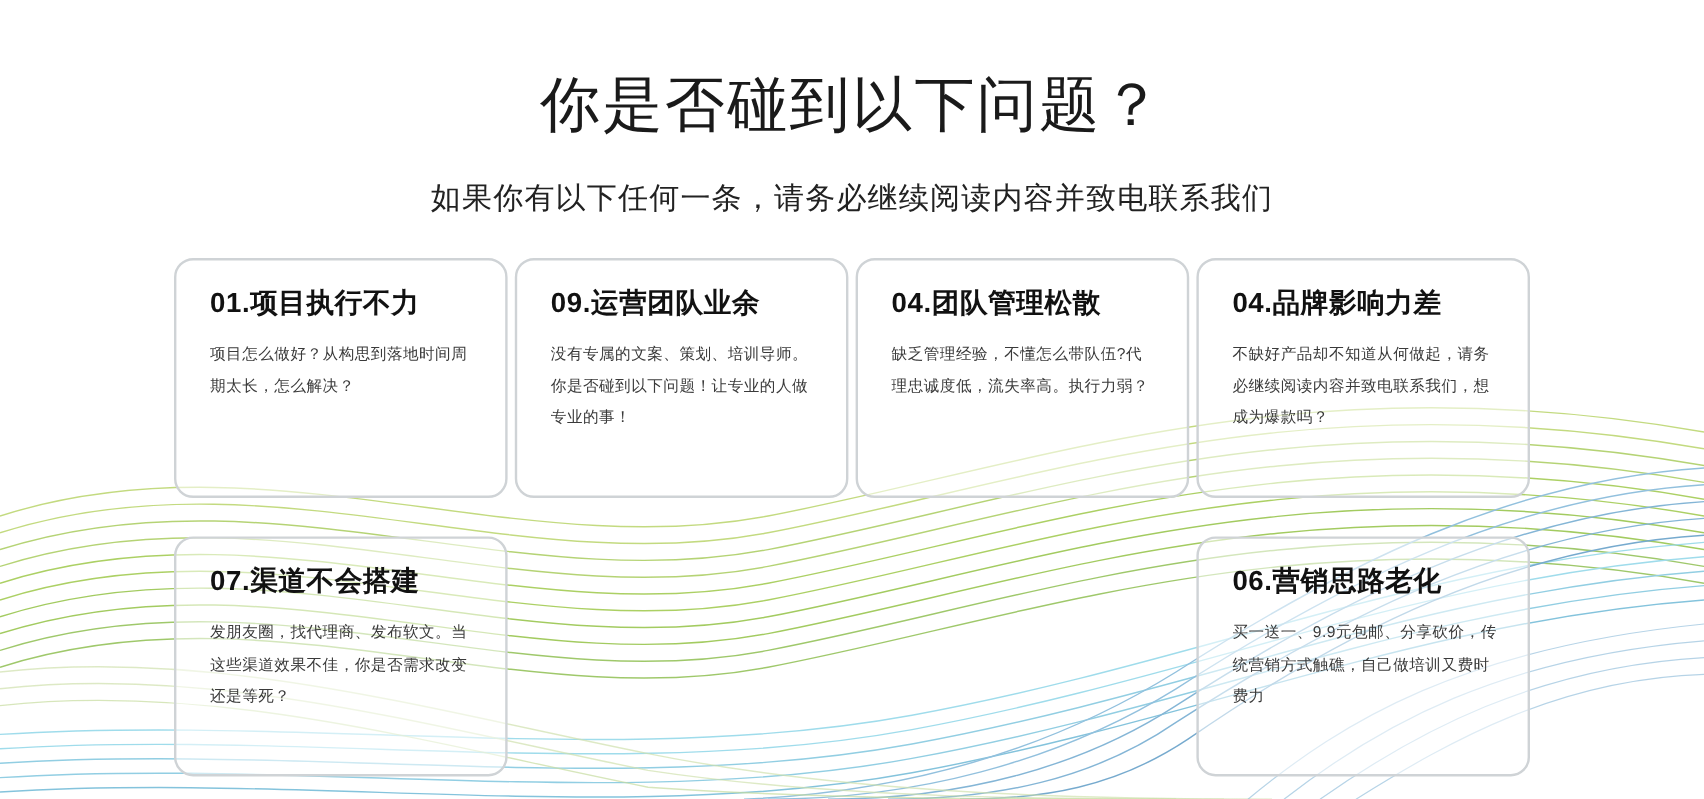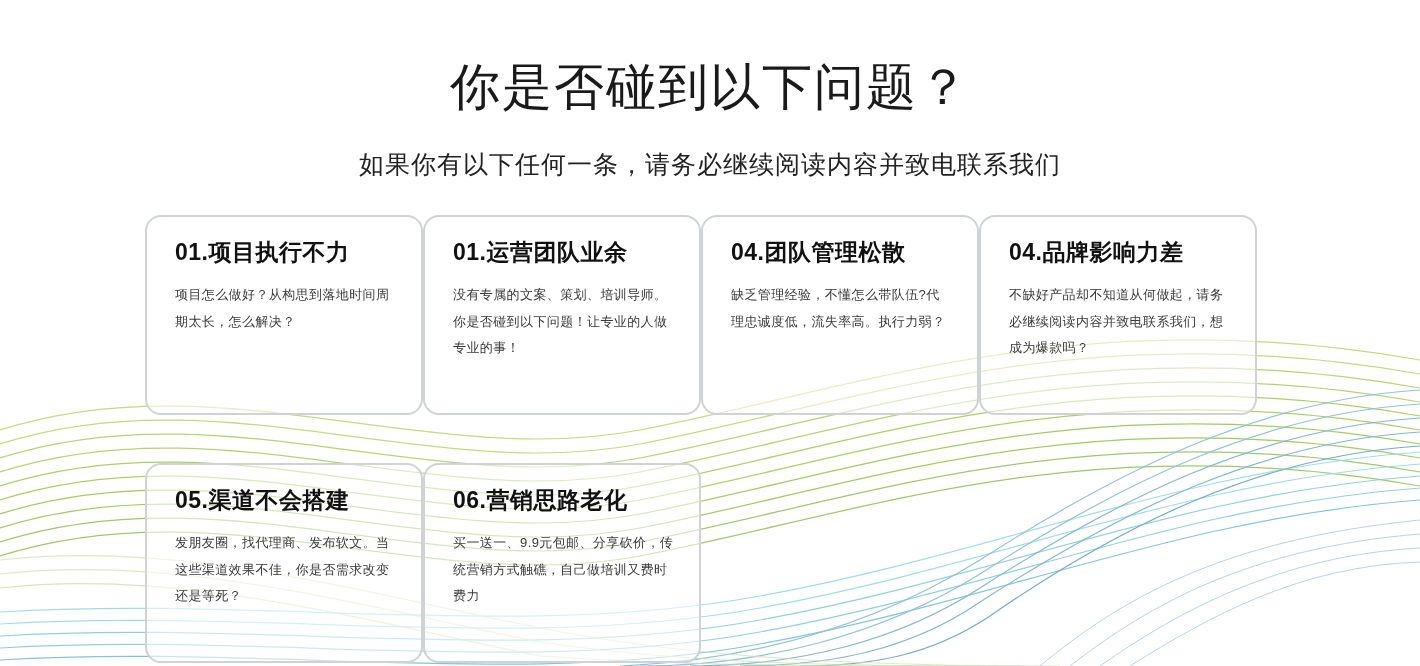--- a/index.html
+++ b/index.html
@@ -48,21 +48,22 @@
     color: #222222;
     letter-spacing: 1px;
     margin-top: 22px;
   }
   .cards {
     margin: 0 auto;
     margin-top: 34px;
     width: 1130px;
     display: flex;
     flex-wrap: wrap;
-    row-gap: 48px;
+    justify-content: space-between;
+    row-gap: 32px;
   }
   .card {
     width: 278px;
     min-height: 200px;
     box-sizing: border-box;
     border: 2px solid #cfd3d6;
     border-radius: 16px;
     background: rgba(255,255,255,0.55);
     padding: 20px 24px 18px 28px;
   }
@@ -129,36 +130,36 @@
     <div class="subheading">如果你有以下任何一条，请务必继续阅读内容并致电联系我们</div>
 
     <div class="cards">
 
       <div class="card">
         <div class="card-title">01.项目执行不力</div>
         <div class="card-body">项目怎么做好？从构思到落地时间周期太长，怎么解决？</div>
       </div>
 
       <div class="card">
-        <div class="card-title">01.运营团队业余</div>
+        <div class="card-title">09.运营团队业余</div>
         <div class="card-body">没有专属的文案、策划、培训导师。你是否碰到以下问题！让专业的人做专业的事！</div>
       </div>
 
       <div class="card">
         <div class="card-title">04.团队管理松散</div>
         <div class="card-body">缺乏管理经验，不懂怎么带队伍?代理忠诚度低，流失率高。执行力弱？</div>
       </div>
 
       <div class="card">
         <div class="card-title">04.品牌影响力差</div>
         <div class="card-body">不缺好产品却不知道从何做起，请务必继续阅读内容并致电联系我们，想成为爆款吗？</div>
       </div>
 
       <div class="card">
-        <div class="card-title">05.渠道不会搭建</div>
+        <div class="card-title">07.渠道不会搭建</div>
         <div class="card-body">发朋友圈，找代理商、发布软文。当这些渠道效果不佳，你是否需求改变还是等死？</div>
       </div>
 
       <div class="card">
         <div class="card-title">06.营销思路老化</div>
         <div class="card-body">买一送一、9.9元包邮、分享砍价，传统营销方式触礁，自己做培训又费时费力</div>
       </div>
 
     </div>
   </div>

